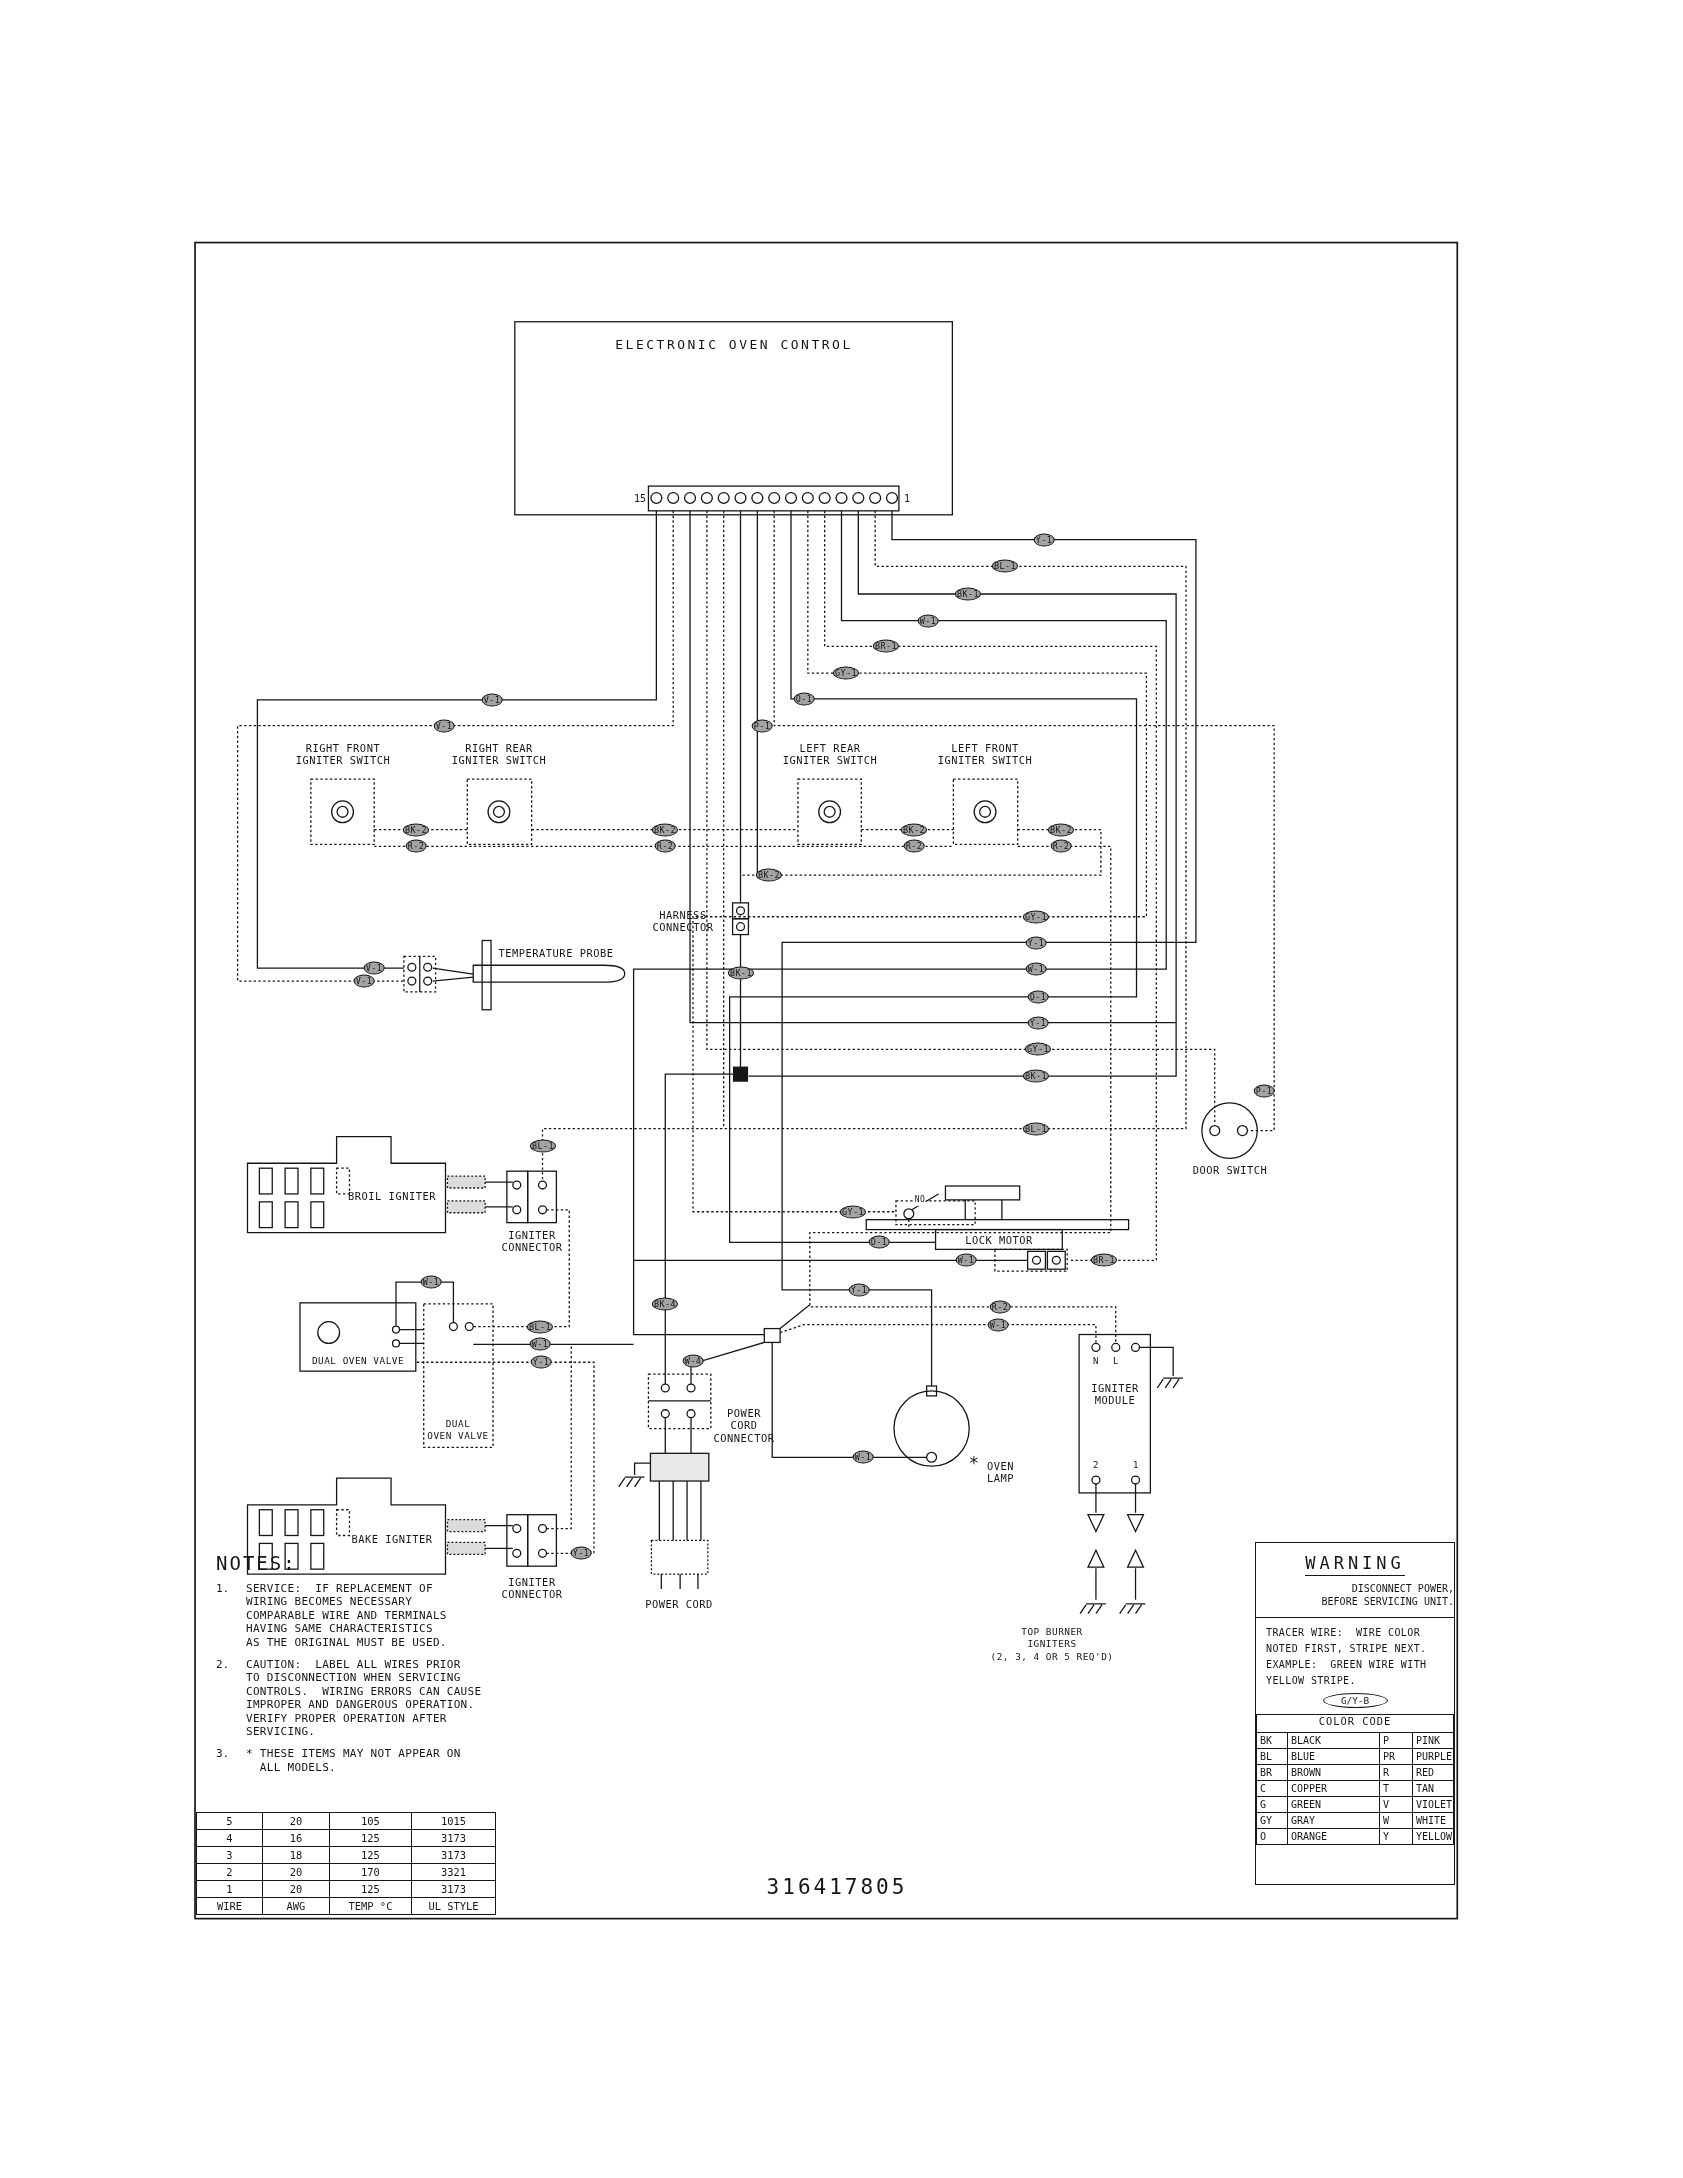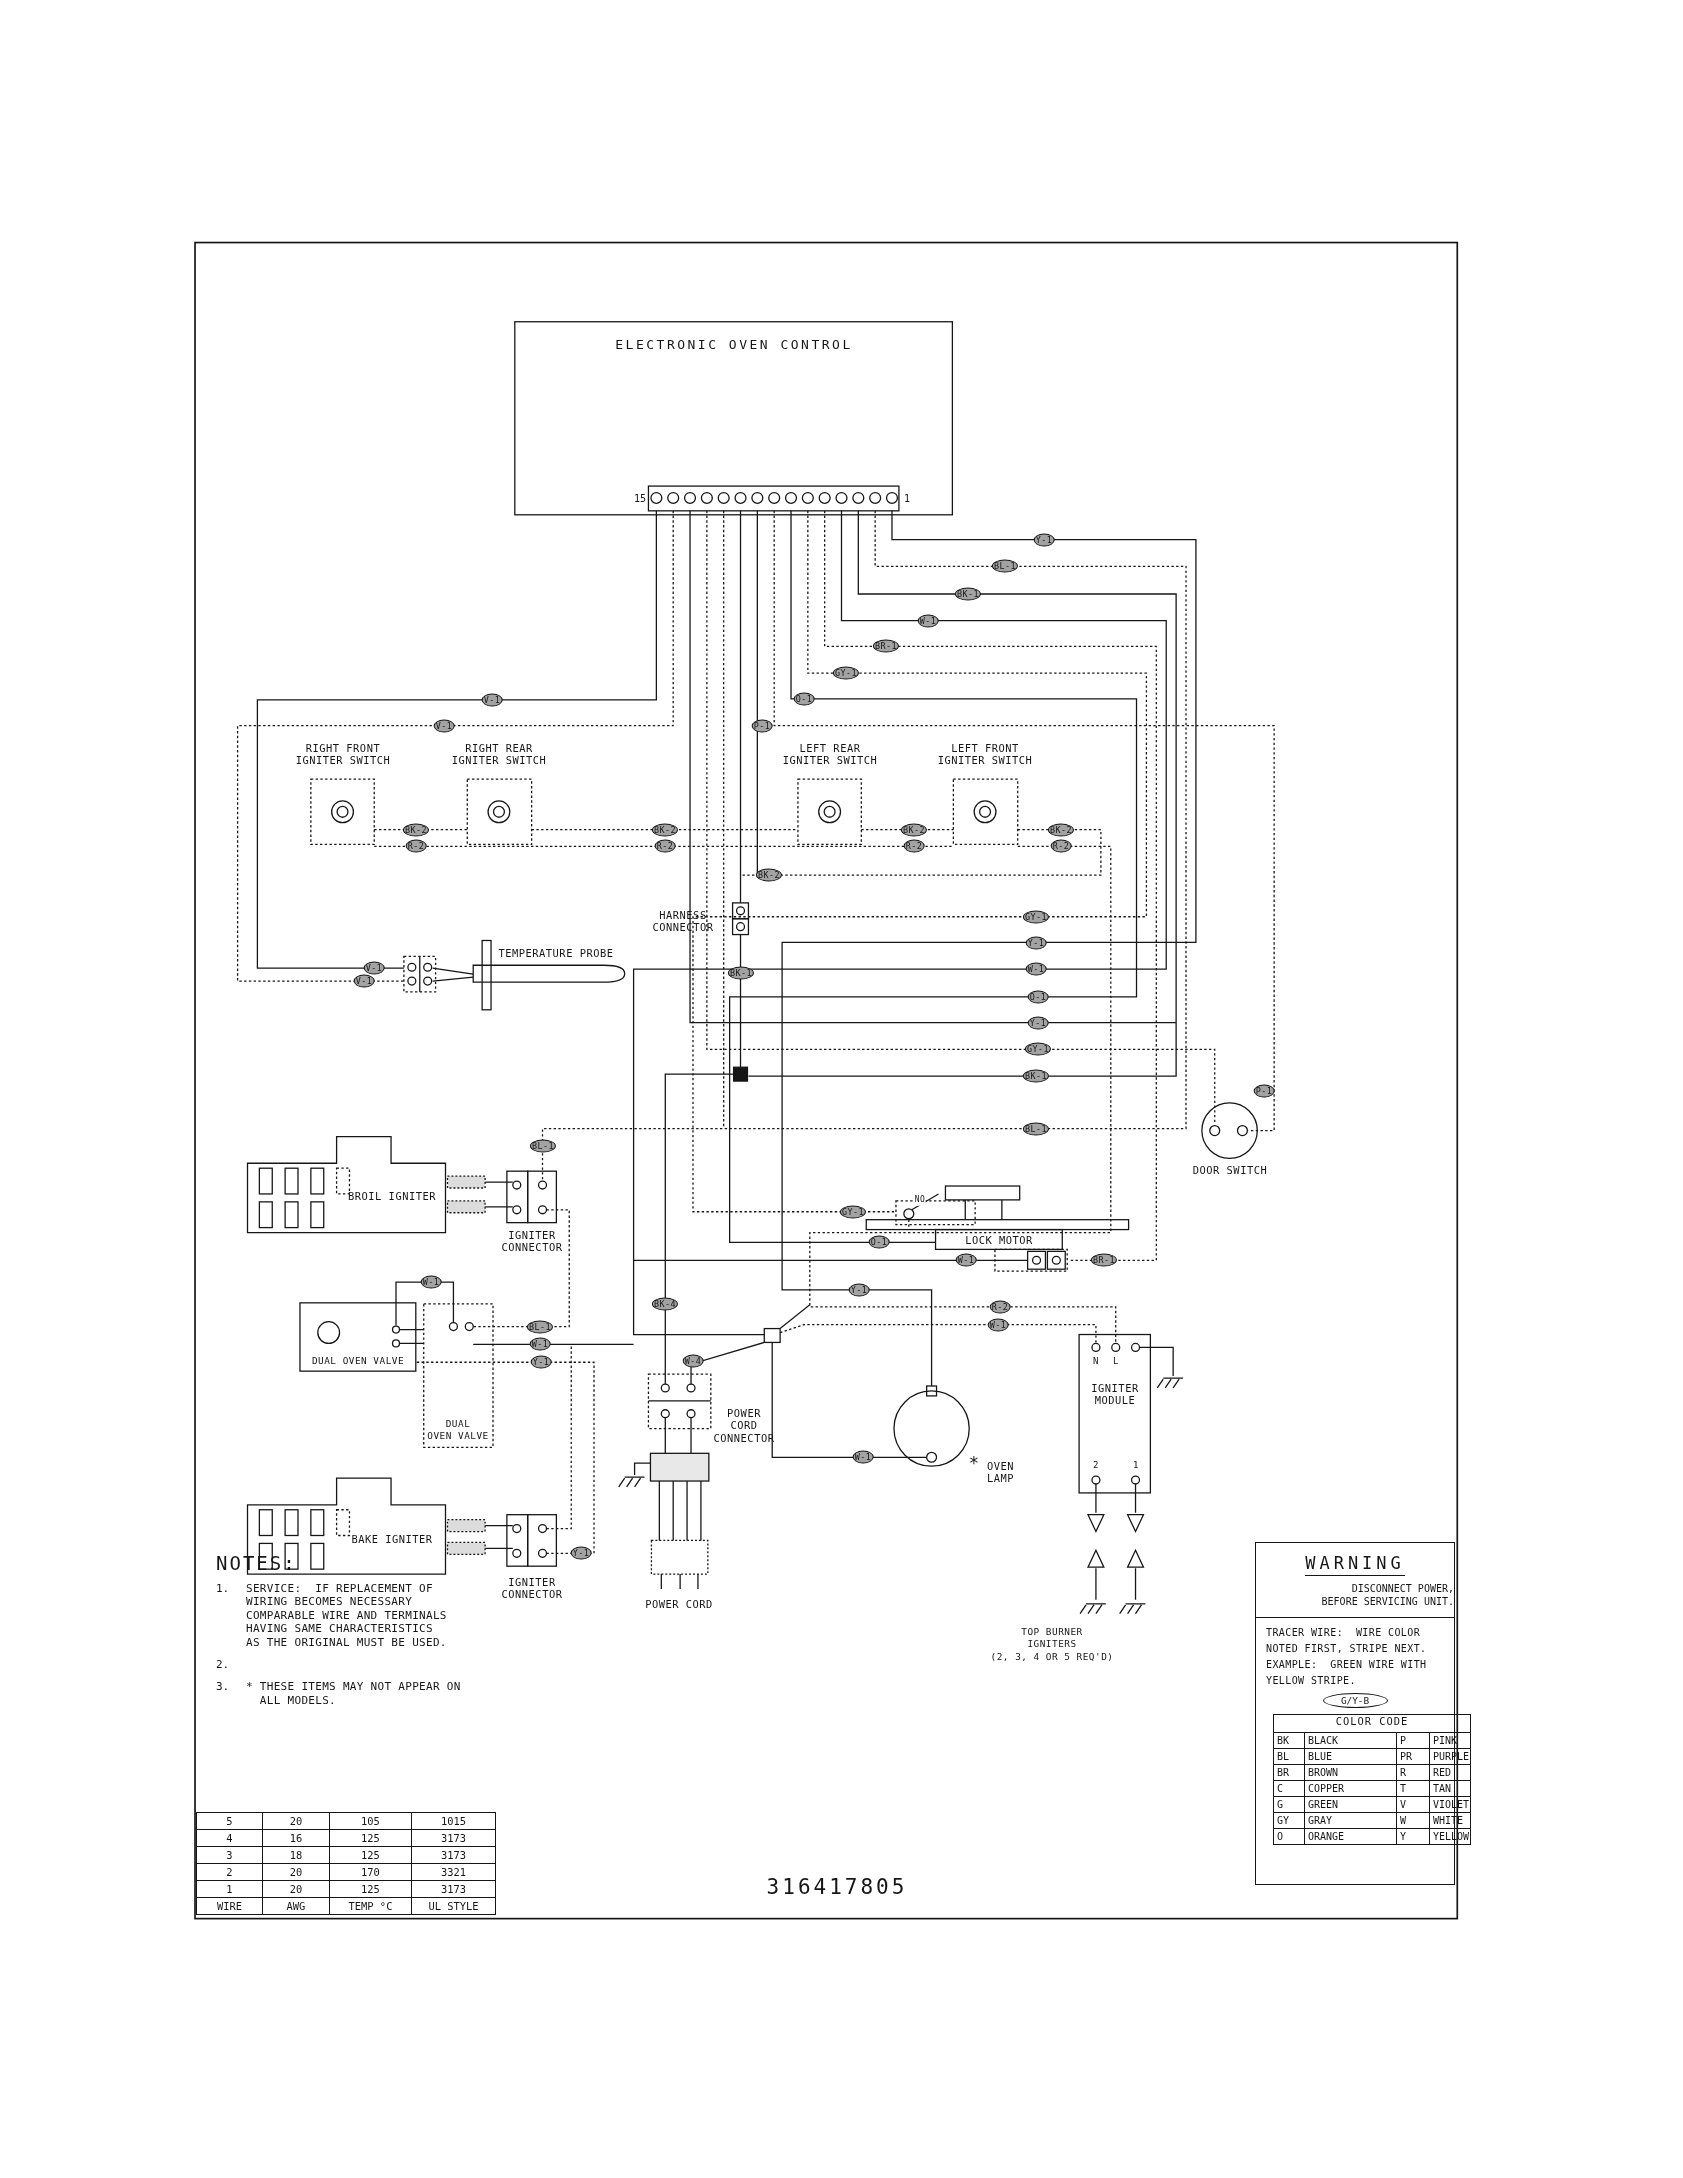--- a/index.html
+++ b/index.html
@@ -24,21 +24,21 @@
   .wiretable td{border:1px solid #161616;height:16px;text-align:center;font-size:10.4px;
                 font-family:"DejaVu Sans Mono",monospace;padding:0;}
   .warnbox{position:absolute;left:1255px;top:1542px;width:198px;height:341px;border:1.5px solid #161616;background:#fff;}
   .warn-title{margin-top:10px;text-align:center;font-size:17px;letter-spacing:4px;}
   .warn-title span{border-bottom:1.5px solid #161616;padding-bottom:2px;}
   .warn-sub{margin-top:9px;text-align:right;font-size:10px;line-height:13px;white-space:pre-line;}
   .warn-rule{border-top:1.4px solid #161616;margin:9px 0 7px 0;}
   .tracer{padding:0 10px;font-size:10px;line-height:16px;white-space:pre-wrap;letter-spacing:0.4px;}
   .gyb{position:relative;margin:4px auto 6px auto;width:63px;border:1.2px solid #161616;border-radius:50%;
        text-align:center;font-size:9.4px;line-height:13px;background:#fff;}
-  .cctable{width:100%;margin-top:2px;margin-left:17px;}
+  .cctable{width:100%;margin-top:2px;}
   .cctable caption{border:1px solid #161616;border-bottom:none;font-size:10.4px;height:17px;letter-spacing:1px;}
   .cctable td{border:1px solid #161616;height:15px;font-size:10px;padding:0 3px;}
   .cctable td:nth-child(1){width:24px;}
   .cctable td:nth-child(2){width:85px;}
   .cctable td:nth-child(3){width:26px;}
   .partnum{position:absolute;transform:translate(-50%,-50%);font-size:21px;letter-spacing:3px;}
 </style>
 </head>
 <body>
 
@@ -331,20 +331,26 @@
   <div class="note">
     <span class="num">1.</span>
     <span class="txt">SERVICE:  IF REPLACEMENT OF
 WIRING BECOMES NECESSARY
 COMPARABLE WIRE AND TERMINALS
 HAVING SAME CHARACTERISTICS
 AS THE ORIGINAL MUST BE USED.</span>
   </div>
   <div class="note">
     <span class="num">2.</span>
+    <span class="txt">CAUTION:  LABEL ALL WIRES PRIOR
+TO DISCONNECTION WHEN SERVICING
+CONTROLS.  WIRING ERRORS CAN CAUSE
+IMPROPER AND DANGEROUS OPERATION.
+VERIFY PROPER OPERATION AFTER
+SERVICING.</span>
   </div>
   <div class="note">
     <span class="num">3.</span>
     <span class="txt">* THESE ITEMS MAY NOT APPEAR ON
   ALL MODELS.</span>
   </div>
 </div>
 
 <table class="wiretable">
   <colgroup>

